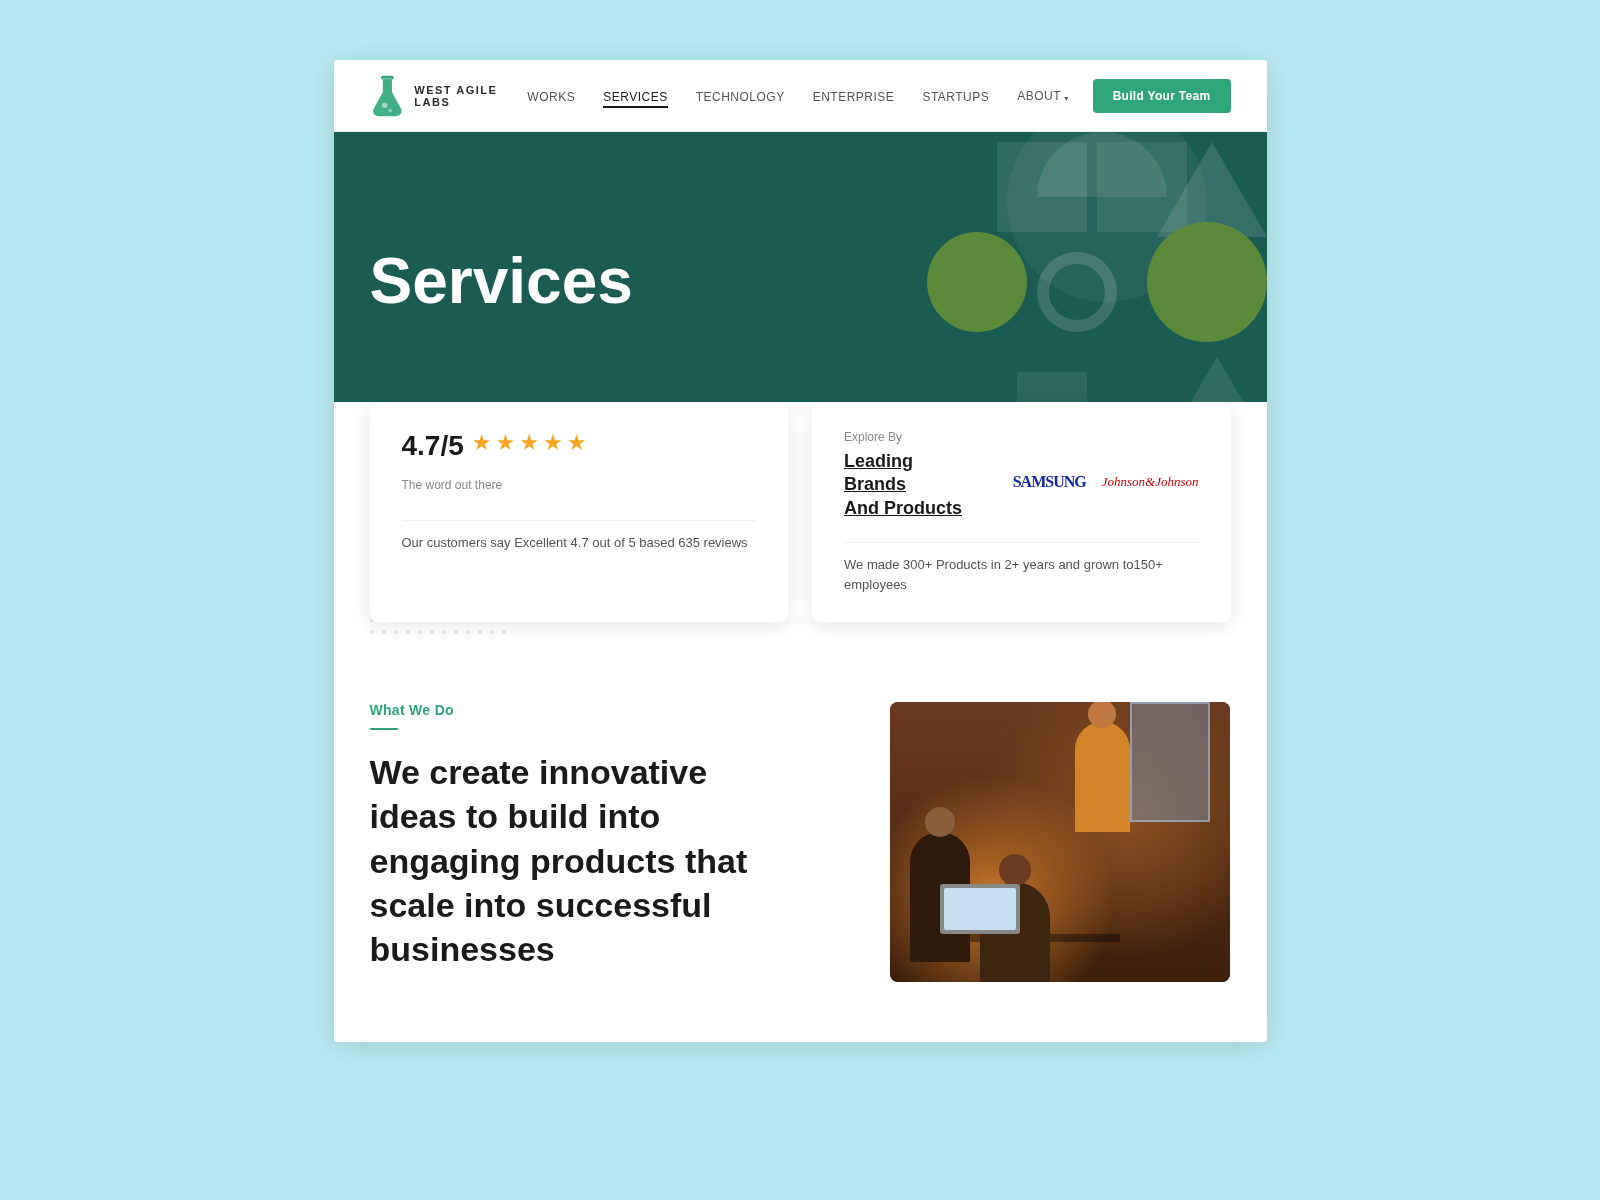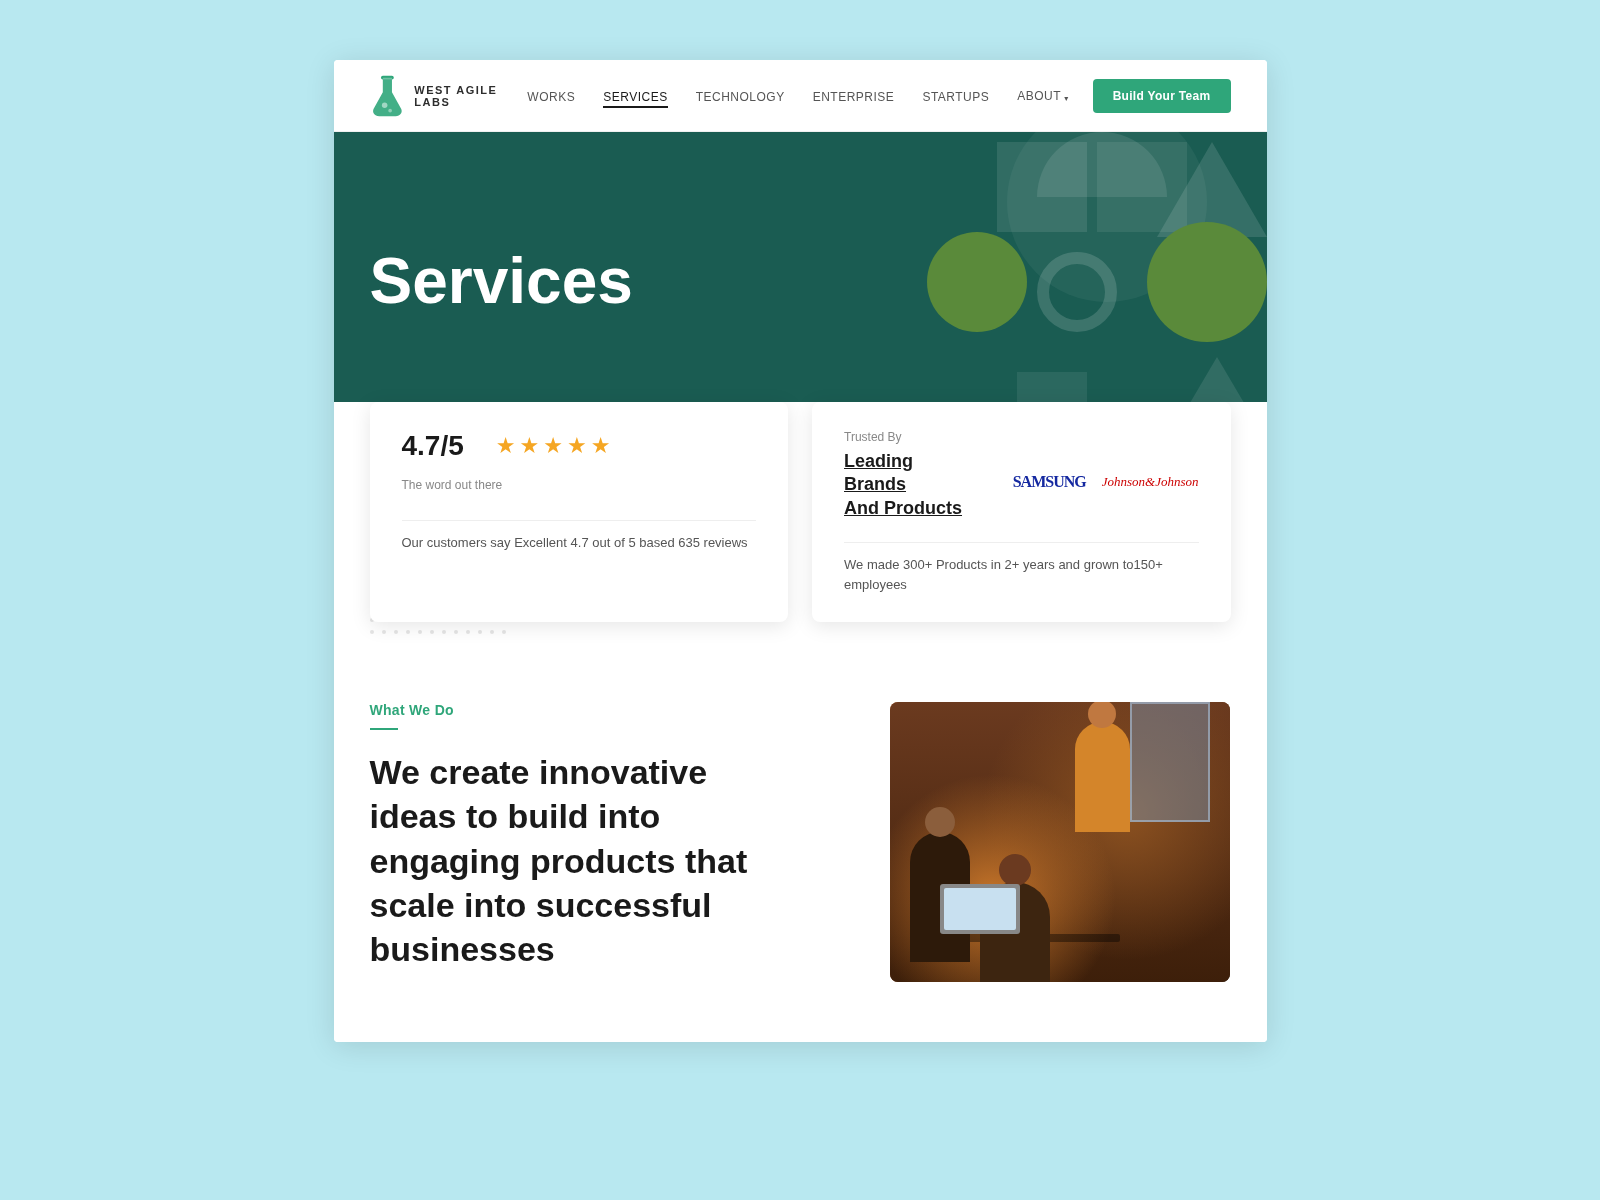--- a/index.html
+++ b/index.html
@@ -202,22 +202,21 @@
       padding: 28px 32px;
       box-shadow: 0 4px 20px rgba(0,0,0,0.1);
       flex: 1;
     }
     .stat-card-rating {
       display: flex;
       flex-direction: column;
     }
     .rating-top {
       display: flex;
-      align-items: center;
-      gap: 32px;
+      gap: 8px;
       margin-bottom: 16px;
     }
     .rating-number {
       font-size: 28px;
       font-weight: 700;
       color: #1a1a1a;
     }
     .stars {
       display: flex;
       gap: 4px;
@@ -610,21 +609,21 @@
             <span class="star">★</span>
             <span class="star">★</span>
           </div>
         </div>
         <p class="rating-label">The word out there</p>
         <hr class="divider">
         <p class="stat-desc">Our customers say Excellent 4.7 out of 5 based 635 reviews</p>
       </div>
 
       <div class="stat-card">
-        <p class="trusted-top">Trusted By</p>
+        <p class="trusted-top">Explore By</p>
         <div style="display:flex; align-items:center; justify-content:space-between; margin-bottom:8px;">
           <p class="trusted-title">
             <span>Leading Brands</span><br>
             <span>And Products</span>
           </p>
           <div class="trusted-logos">
             <span class="samsung-logo">SAMSUNG</span>
             <span class="jj-logo">Johnson&amp;Johnson</span>
           </div>
         </div>

